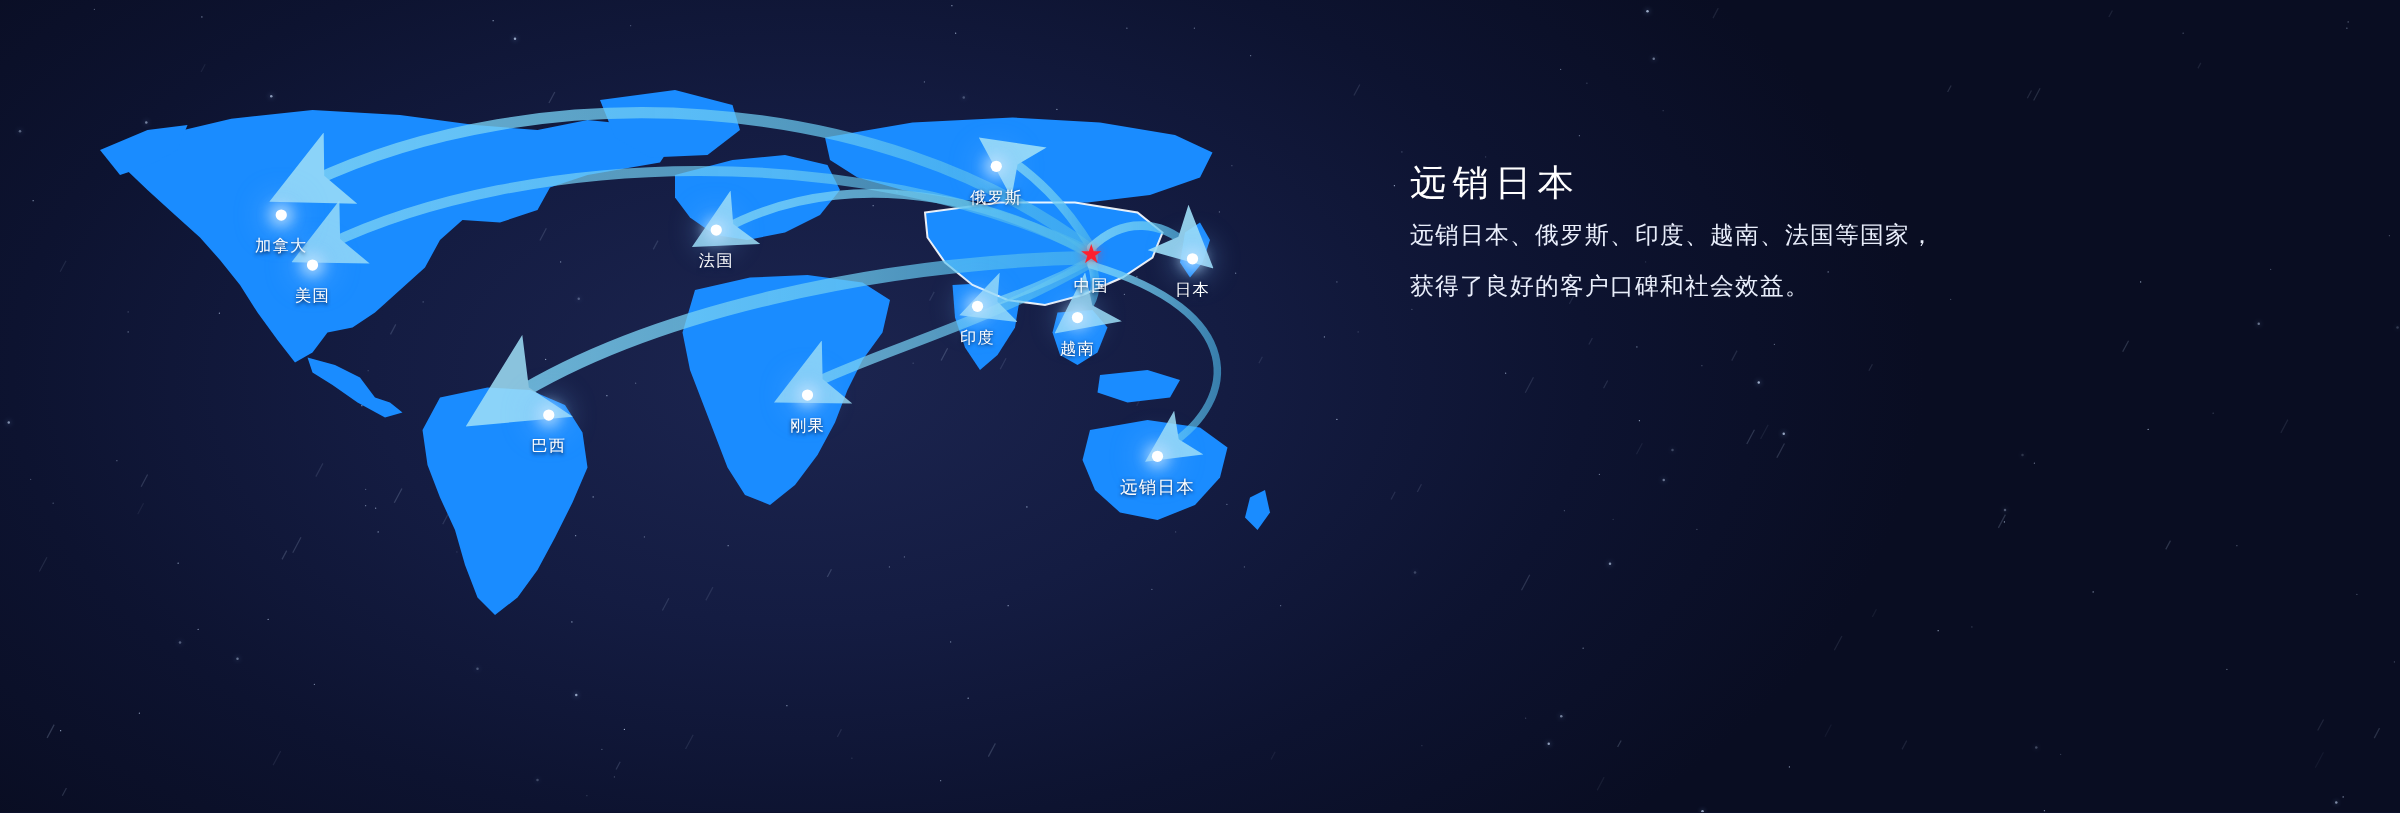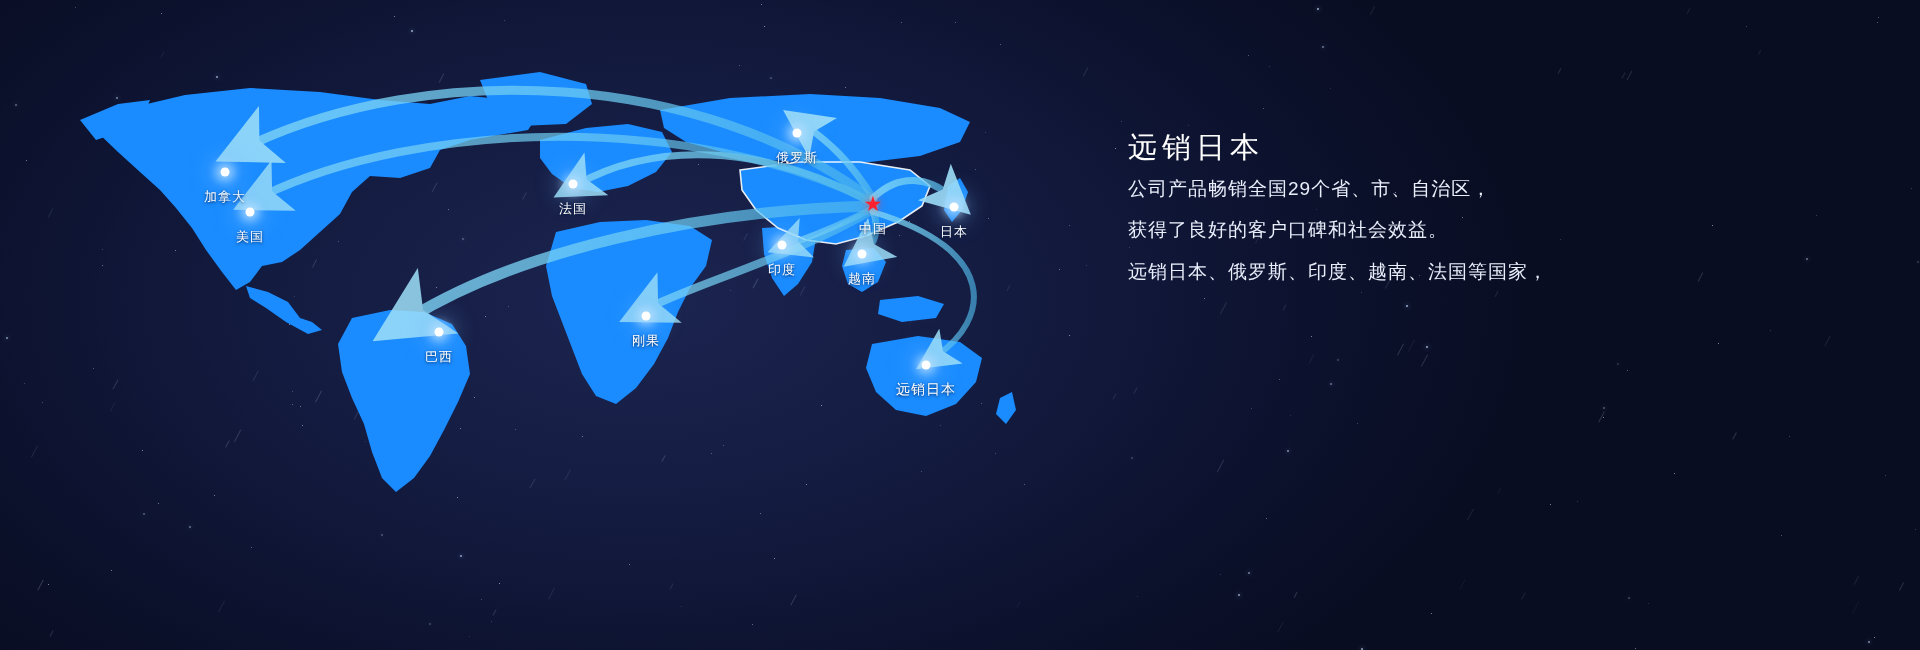--- a/index.html
+++ b/index.html
@@ -440,19 +440,18 @@
         <div class="city big" style="left: 926px; top: 365px;">
           <span class="dot"></span>
           <span class="city-name">远销日本</span>
         </div>
       </div>
   </div>
 
   <div id="panel">
     <div id="eyebrow">远销日本</div>
     <div id="desc">
-        <p>公司产品畅销全国29个省、市、自治区，</p>
+        <p>远销日本、俄罗斯、印度、越南、法国等国家，</p>
         <p>获得了良好的客户口碑和社会效益。</p>
-        <p>远销日本、俄罗斯、印度、越南、法国等国家，</p>
       </div>
   </div>
 
 </div>
 
 </body></html>

